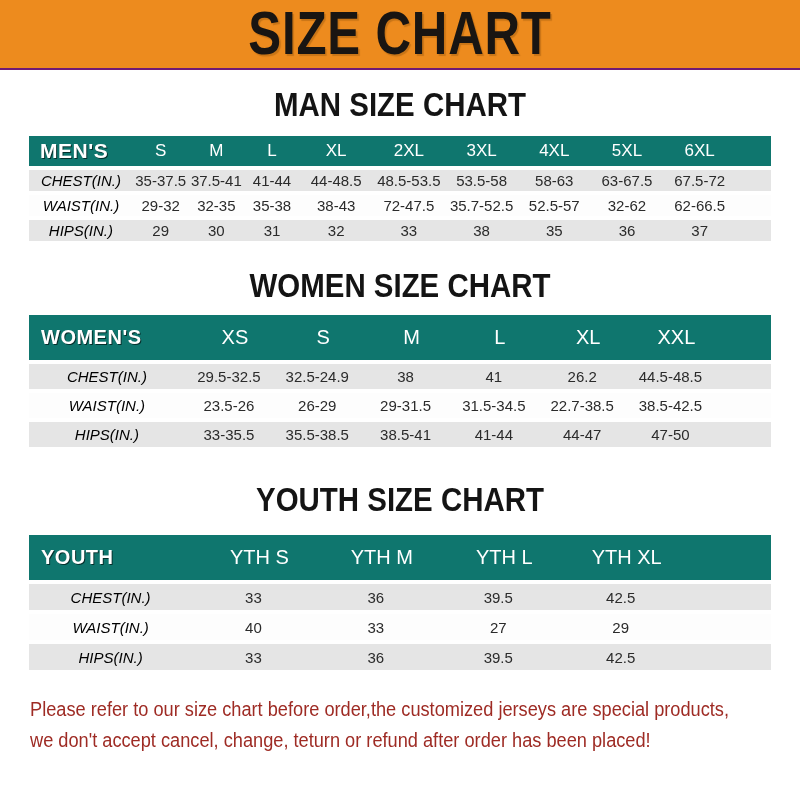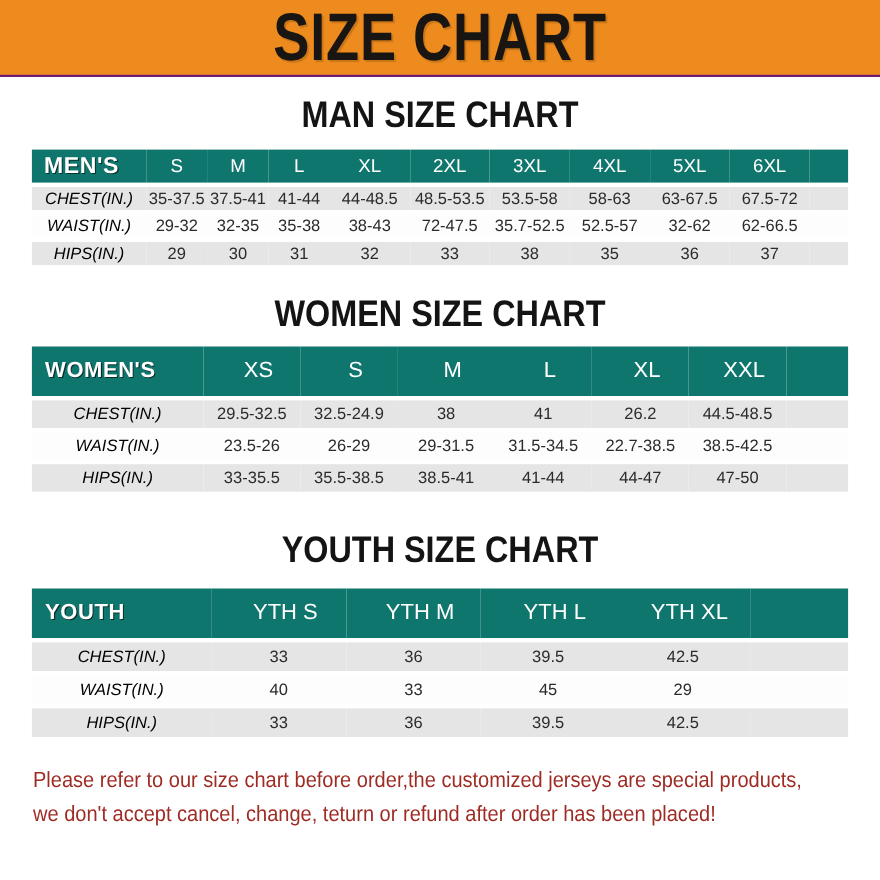--- a/index.html
+++ b/index.html
@@ -241,21 +241,21 @@
             <td>33</td>
             <td>36</td>
             <td>39.5</td>
             <td>42.5</td>
             <td></td>
           </tr>
           <tr>
             <th class="row-label">WAIST(IN.)</th>
             <td>40</td>
             <td>33</td>
-            <td>45</td>
+            <td>27</td>
             <td>29</td>
             <td></td>
           </tr>
           <tr>
             <th class="row-label">HIPS(IN.)</th>
             <td>33</td>
             <td>36</td>
             <td>39.5</td>
             <td>42.5</td>
             <td></td>

